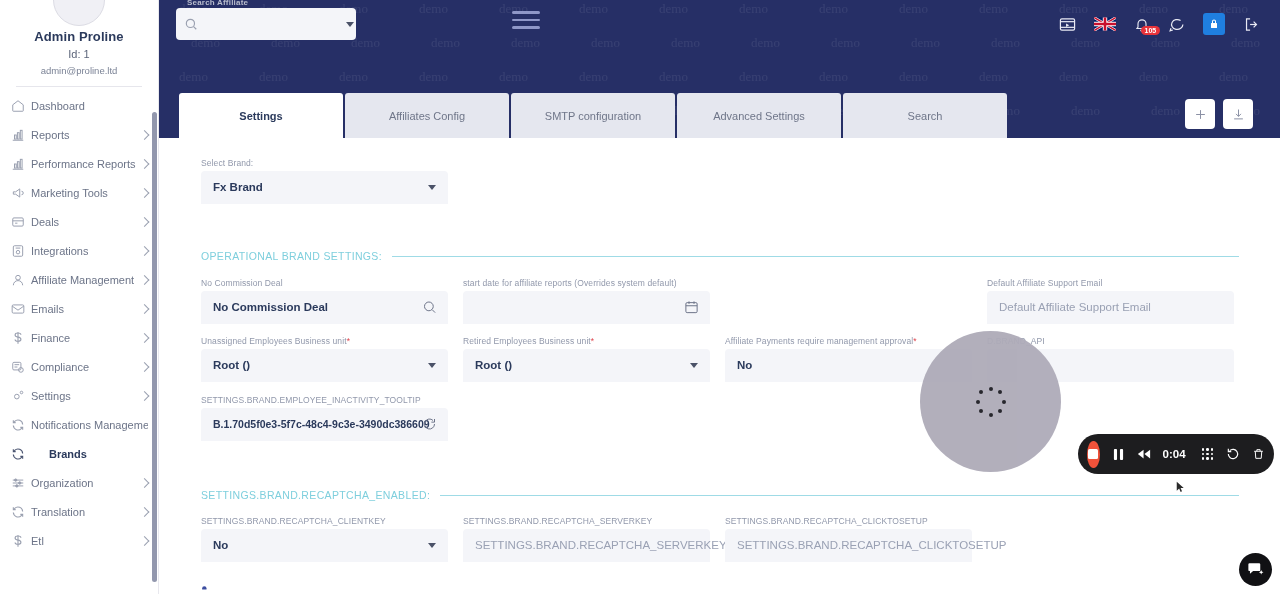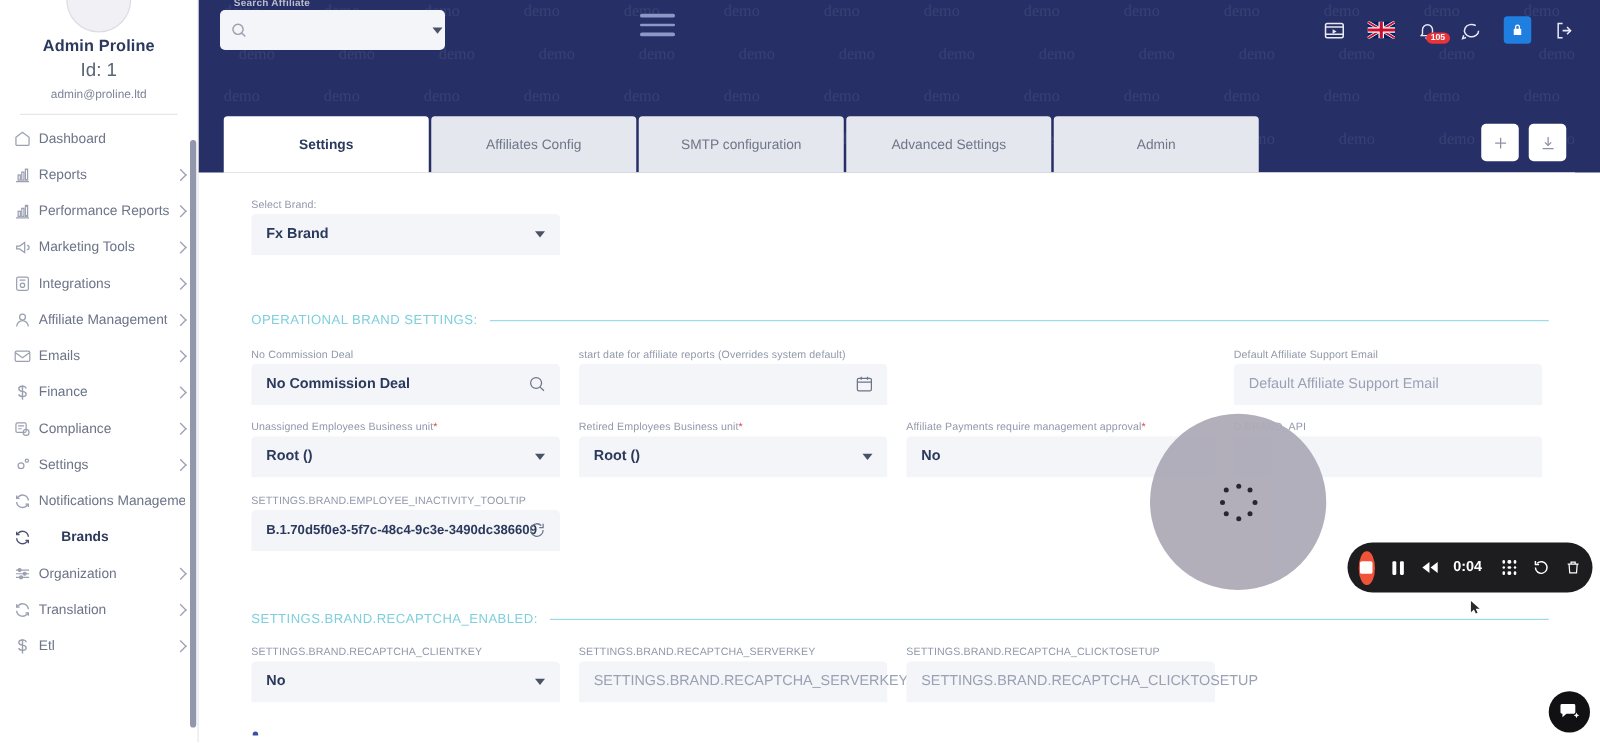--- a/index.html
+++ b/index.html
@@ -22,21 +22,21 @@
   }
   .avatar-wrap { display:flex; justify-content:center; margin-top:-26px; }
   .avatar {
     width: 52px; height: 52px; border-radius: 50%;
     background: #f0f0f5; border: 1px solid #dcdce4;
   }
   .user-name {
     text-align: center; font-size: 13px; font-weight: bold;
     color: #2b3a5c; margin-top: 3px; letter-spacing: .1px;
   }
-  .user-id { text-align:center; font-size: 15px; color:#5b6479; margin-top: 4px; }
+  .user-id { text-align:center; font-size: 11px; color:#5b6479; margin-top: 4px; }
   .user-mail { text-align:center; font-size: 9.5px; color:#7b8396; margin-top: 5px; }
   .sep { height:1px; background:#e6e6ec; margin: 10px 16px 4px 16px; }
 
   .nav-item {
     display: flex; align-items: center;
     height: 29px; padding: 0 10px 0 11px;
     cursor: pointer; position: relative;
   }
   .nav-item .nav-ico {
     width: 20px; flex: 0 0 20px; display:flex; align-items:center; justify-content:flex-start;
@@ -277,20 +277,31 @@
           <span class="chev"></span>
         </div>
         <div class="nav-item">
           <span class="nav-ico">
             <svg viewBox="0 0 24 24" fill="none" stroke="currentColor" stroke-width="1.7">
               <path d="M4 10v4h4l7 5V5l-7 5z"></path>
               <path d="M18 9a3 3 0 0 1 0 6"></path>
             </svg>
           </span>
           <span class="nav-label">Marketing Tools</span>
+          <span class="chev"></span>
+        </div>
+        <div class="nav-item">
+          <span class="nav-ico">
+            <svg viewBox="0 0 24 24" fill="none" stroke="currentColor" stroke-width="1.7">
+              <rect x="3" y="5" width="18" height="14" rx="2"></rect>
+              <path d="M3 10h18"></path>
+              <path d="M7 14h4"></path>
+            </svg>
+          </span>
+          <span class="nav-label">Deals</span>
           <span class="chev"></span>
         </div>
         <div class="nav-item">
           <span class="nav-ico">
             <svg viewBox="0 0 24 24" fill="none" stroke="currentColor" stroke-width="1.7">
               <rect x="4" y="3" width="16" height="18" rx="2"></rect>
               <path d="M8 7h8"></path>
               <circle cx="12" cy="14" r="3"></circle>
             </svg>
           </span>
@@ -554,21 +565,21 @@
       <div class="tab">
         <span>Affiliates Config</span>
       </div>
       <div class="tab">
         <span>SMTP configuration</span>
       </div>
       <div class="tab">
         <span>Advanced Settings</span>
       </div>
       <div class="tab">
-        <span>Admin</span>
+        <span>Search</span>
       </div>
     </div>
 
   <div class="hdr-actions">
     <div class="hdr-act-btn">
       <svg viewBox="0 0 24 24" fill="none" stroke="currentColor" stroke-width="1.6">
           <line x1="12" y1="5" x2="12" y2="19"></line>
           <line x1="5" y1="12" x2="19" y2="12"></line>
         </svg>
     </div>

